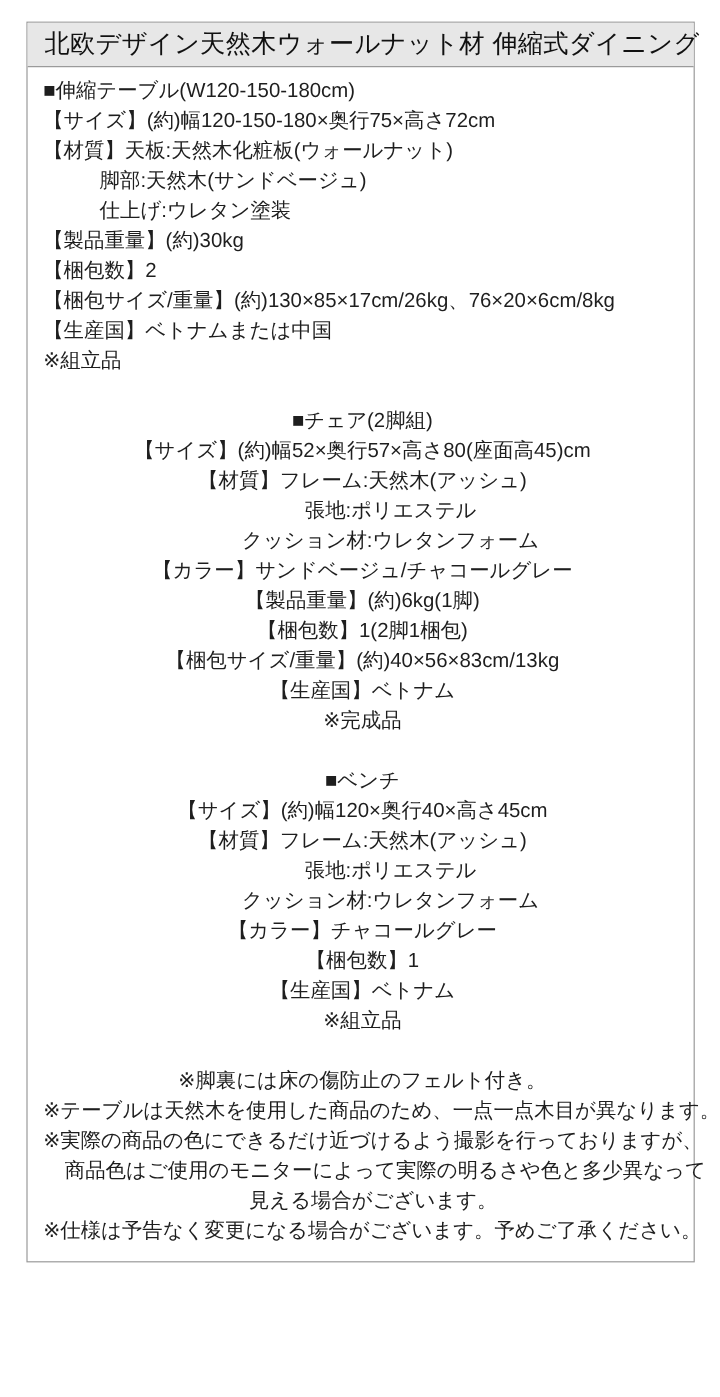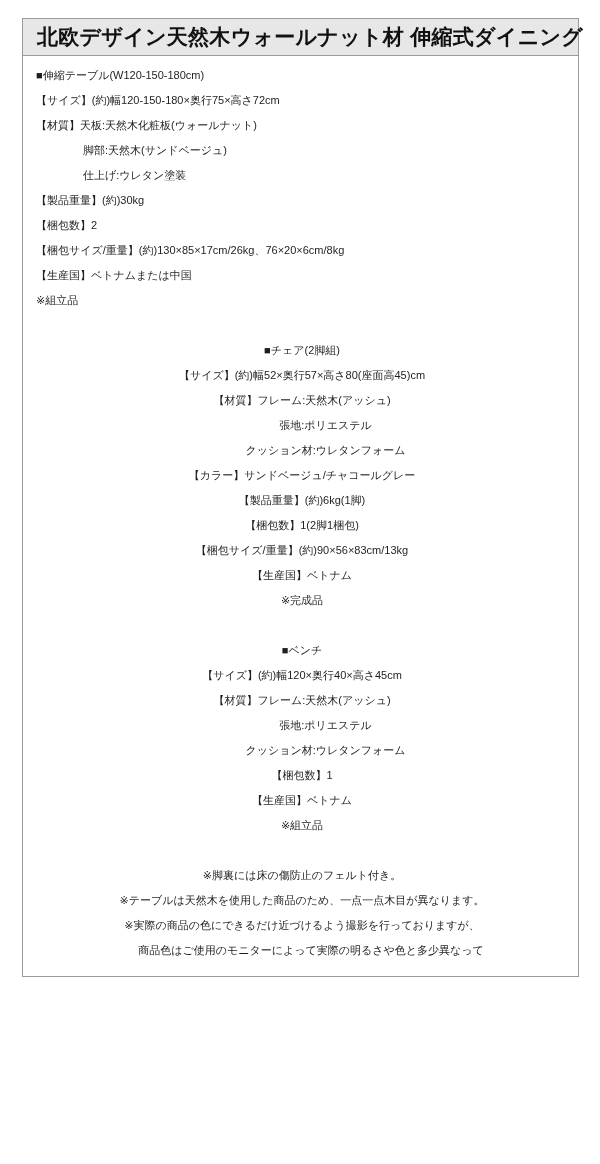--- a/index.html
+++ b/index.html
@@ -18,31 +18,31 @@
     top: 18px;
     width: 557px;
     box-sizing: border-box;
     border: 1px solid #9a9a9a;
     background: #ffffff;
   }
   .spec-header {
     background: #e7e7e7;
     border-bottom: 1px solid #9a9a9a;
     font-size: 21px;
-    font-weight: bold;
+    font-weight: normal;
     height: 36px;
     line-height: 36px;
     padding: 0 8px 0 14px;
     white-space: nowrap;
     letter-spacing: 0.3px;
     color: #111111;
   }
   .spec-body {
     padding: 7px 10px 13px 13px;
-    font-size: 11px;
+    font-size: 17px;
     line-height: 25px;
   }
   .block + .block { margin-top: 25px; text-align: center; }
   .line {
     height: 25px;
     white-space: nowrap;
   }
   .line.sub  { padding-left: 47px; }
   .line.cont { padding-left: 18px; }
 </style>
@@ -70,37 +70,40 @@
 
     <div class="block">
       <div class="line">■チェア(2脚組)</div>
       <div class="line">【サイズ】(約)幅52×奥行57×高さ80(座面高45)cm</div>
       <div class="line">【材質】フレーム:天然木(アッシュ)</div>
       <div class="line sub">張地:ポリエステル</div>
       <div class="line sub">クッション材:ウレタンフォーム</div>
       <div class="line">【カラー】サンドベージュ/チャコールグレー</div>
       <div class="line">【製品重量】(約)6kg(1脚)</div>
       <div class="line">【梱包数】1(2脚1梱包)</div>
-      <div class="line">【梱包サイズ/重量】(約)90×56×83cm/13kg</div>
+      <div class="line">【梱包サイズ/重量】(約)40×56×83cm/13kg</div>
       <div class="line">【生産国】ベトナム</div>
       <div class="line">※完成品</div>
     </div>
 
     <div class="block">
       <div class="line">■ベンチ</div>
       <div class="line">【サイズ】(約)幅120×奥行40×高さ45cm</div>
       <div class="line">【材質】フレーム:天然木(アッシュ)</div>
       <div class="line sub">張地:ポリエステル</div>
       <div class="line sub">クッション材:ウレタンフォーム</div>
+      <div class="line">【カラー】チャコールグレー</div>
       <div class="line">【梱包数】1</div>
       <div class="line">【生産国】ベトナム</div>
       <div class="line">※組立品</div>
     </div>
 
     <div class="block">
       <div class="line">※脚裏には床の傷防止のフェルト付き。</div>
       <div class="line">※テーブルは天然木を使用した商品のため、一点一点木目が異なります。</div>
       <div class="line">※実際の商品の色にできるだけ近づけるよう撮影を行っておりますが、</div>
       <div class="line cont">商品色はご使用のモニターによって実際の明るさや色と多少異なって</div>
+      <div class="line cont">見える場合がございます。</div>
+      <div class="line">※仕様は予告なく変更になる場合がございます。予めご了承ください。</div>
     </div>
 
   </div>
 </div>
 
 </body></html>

